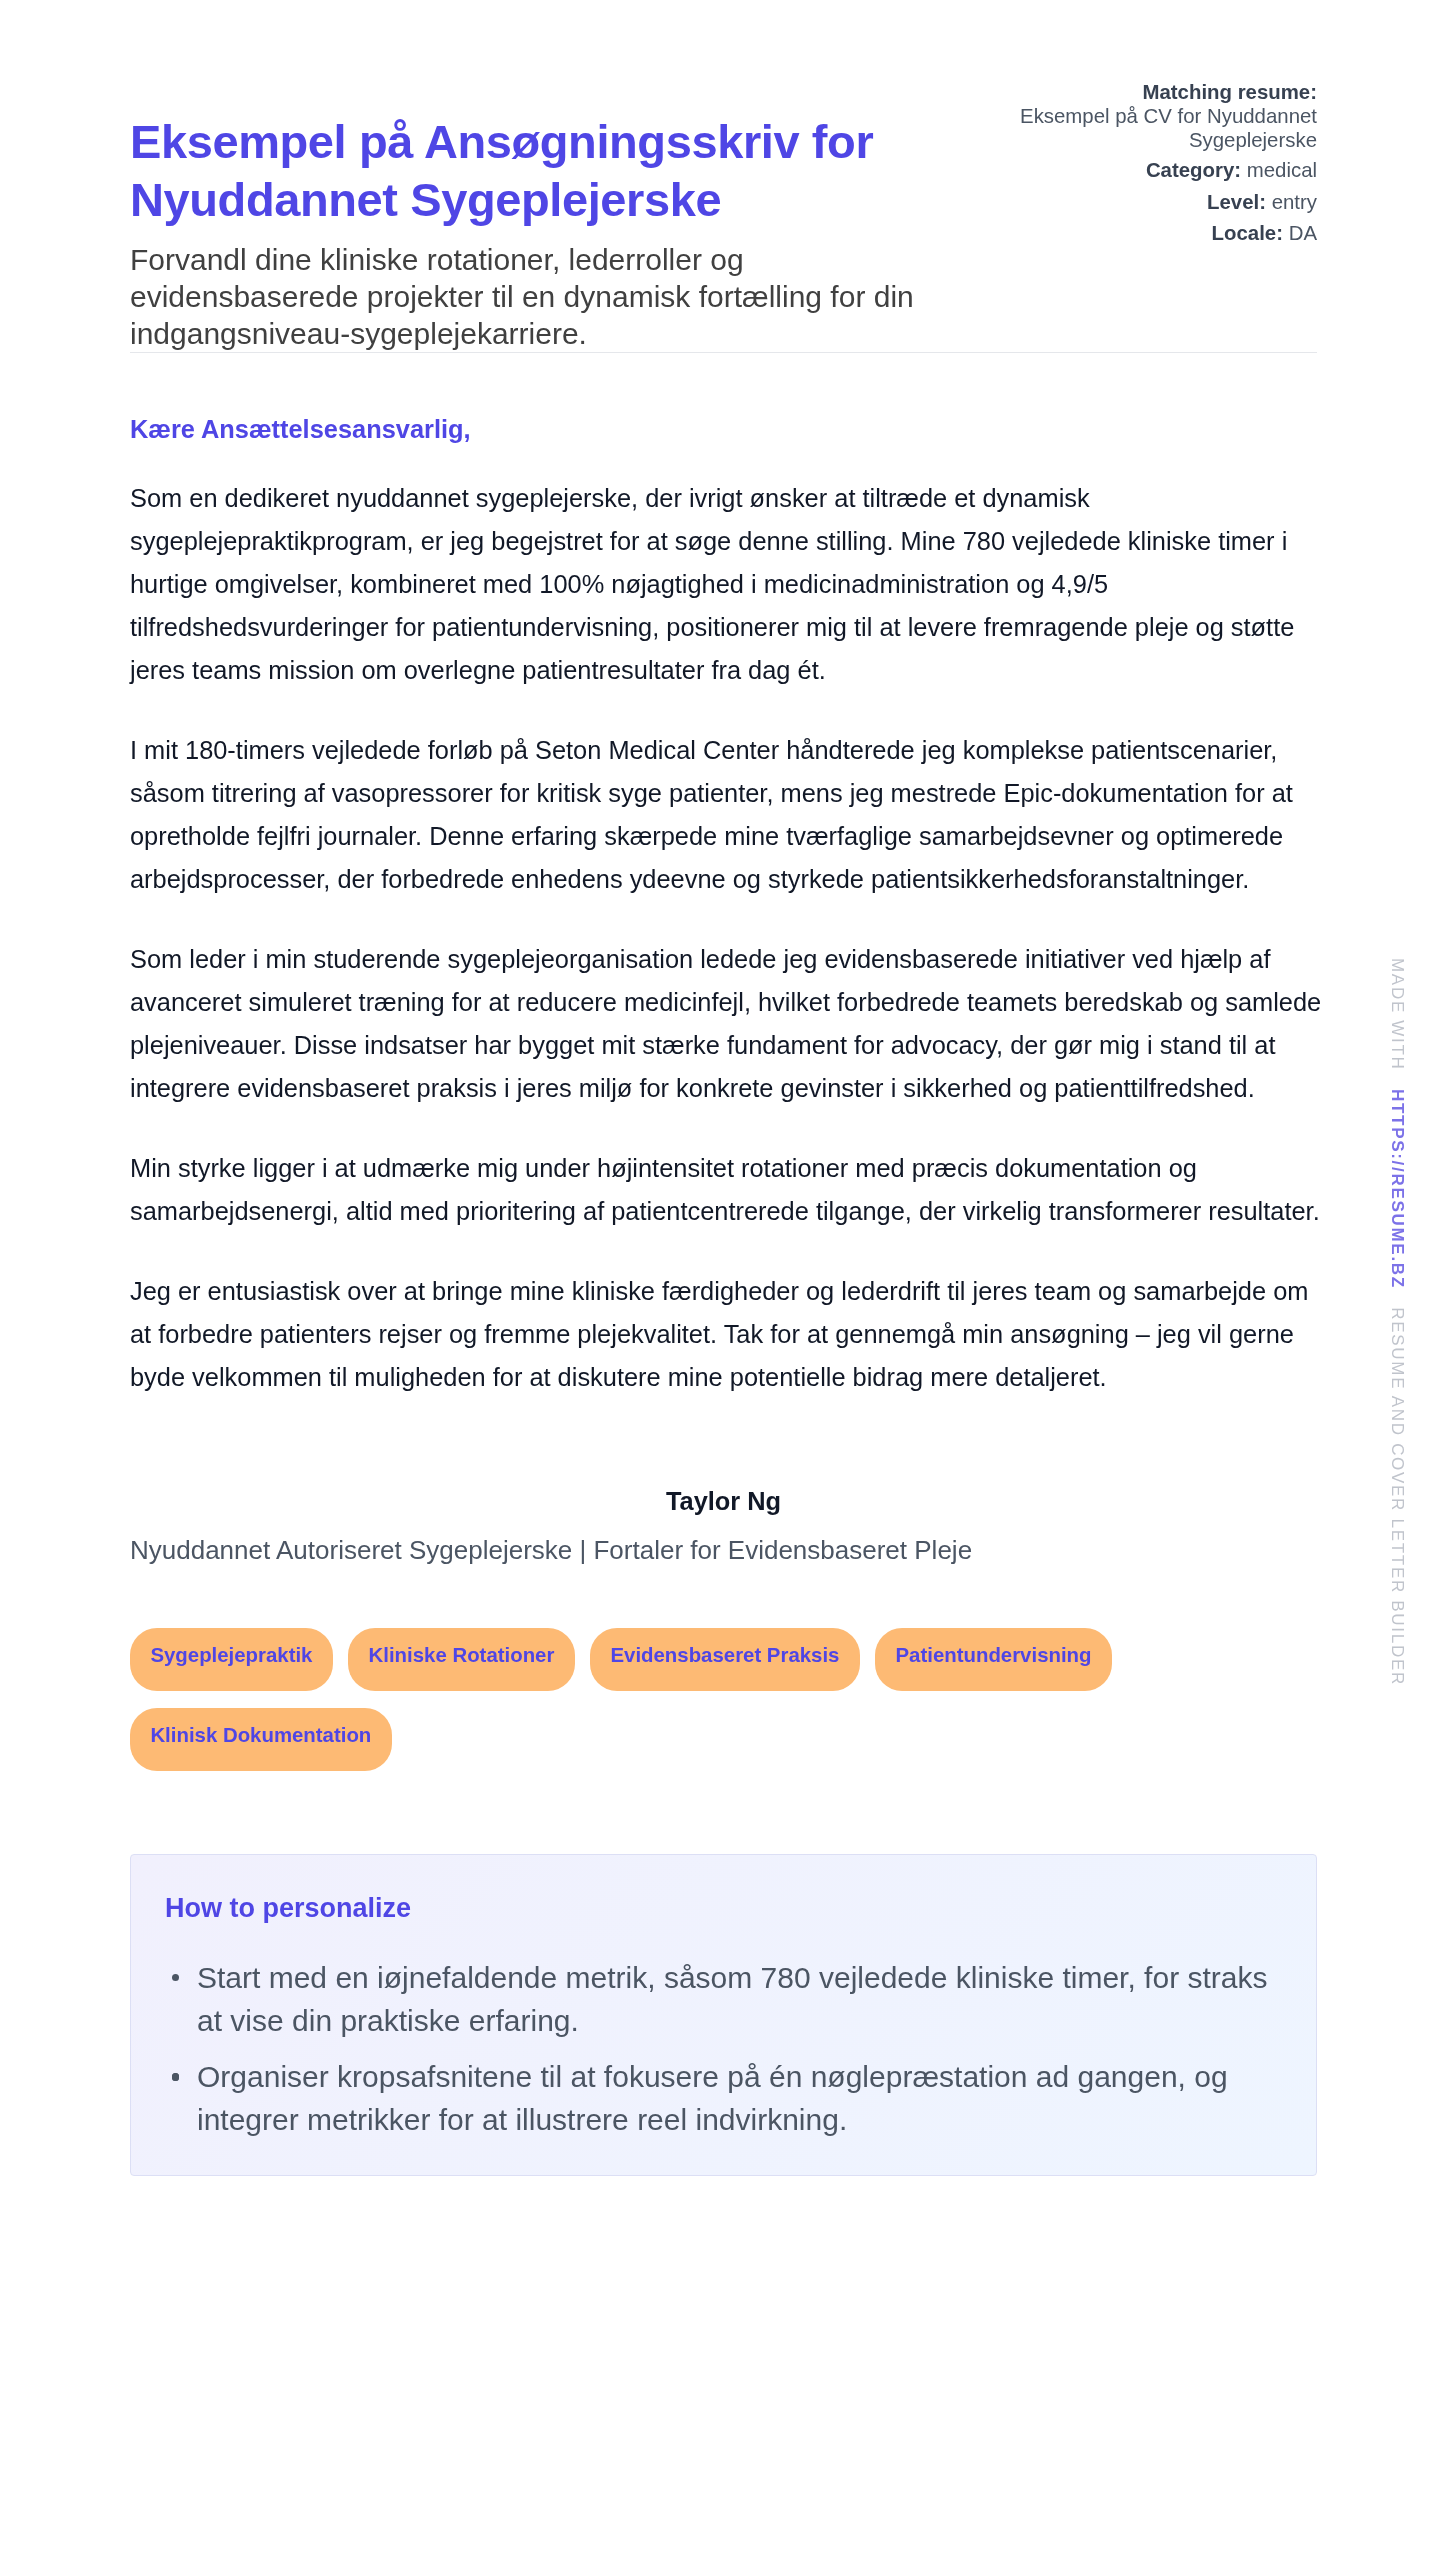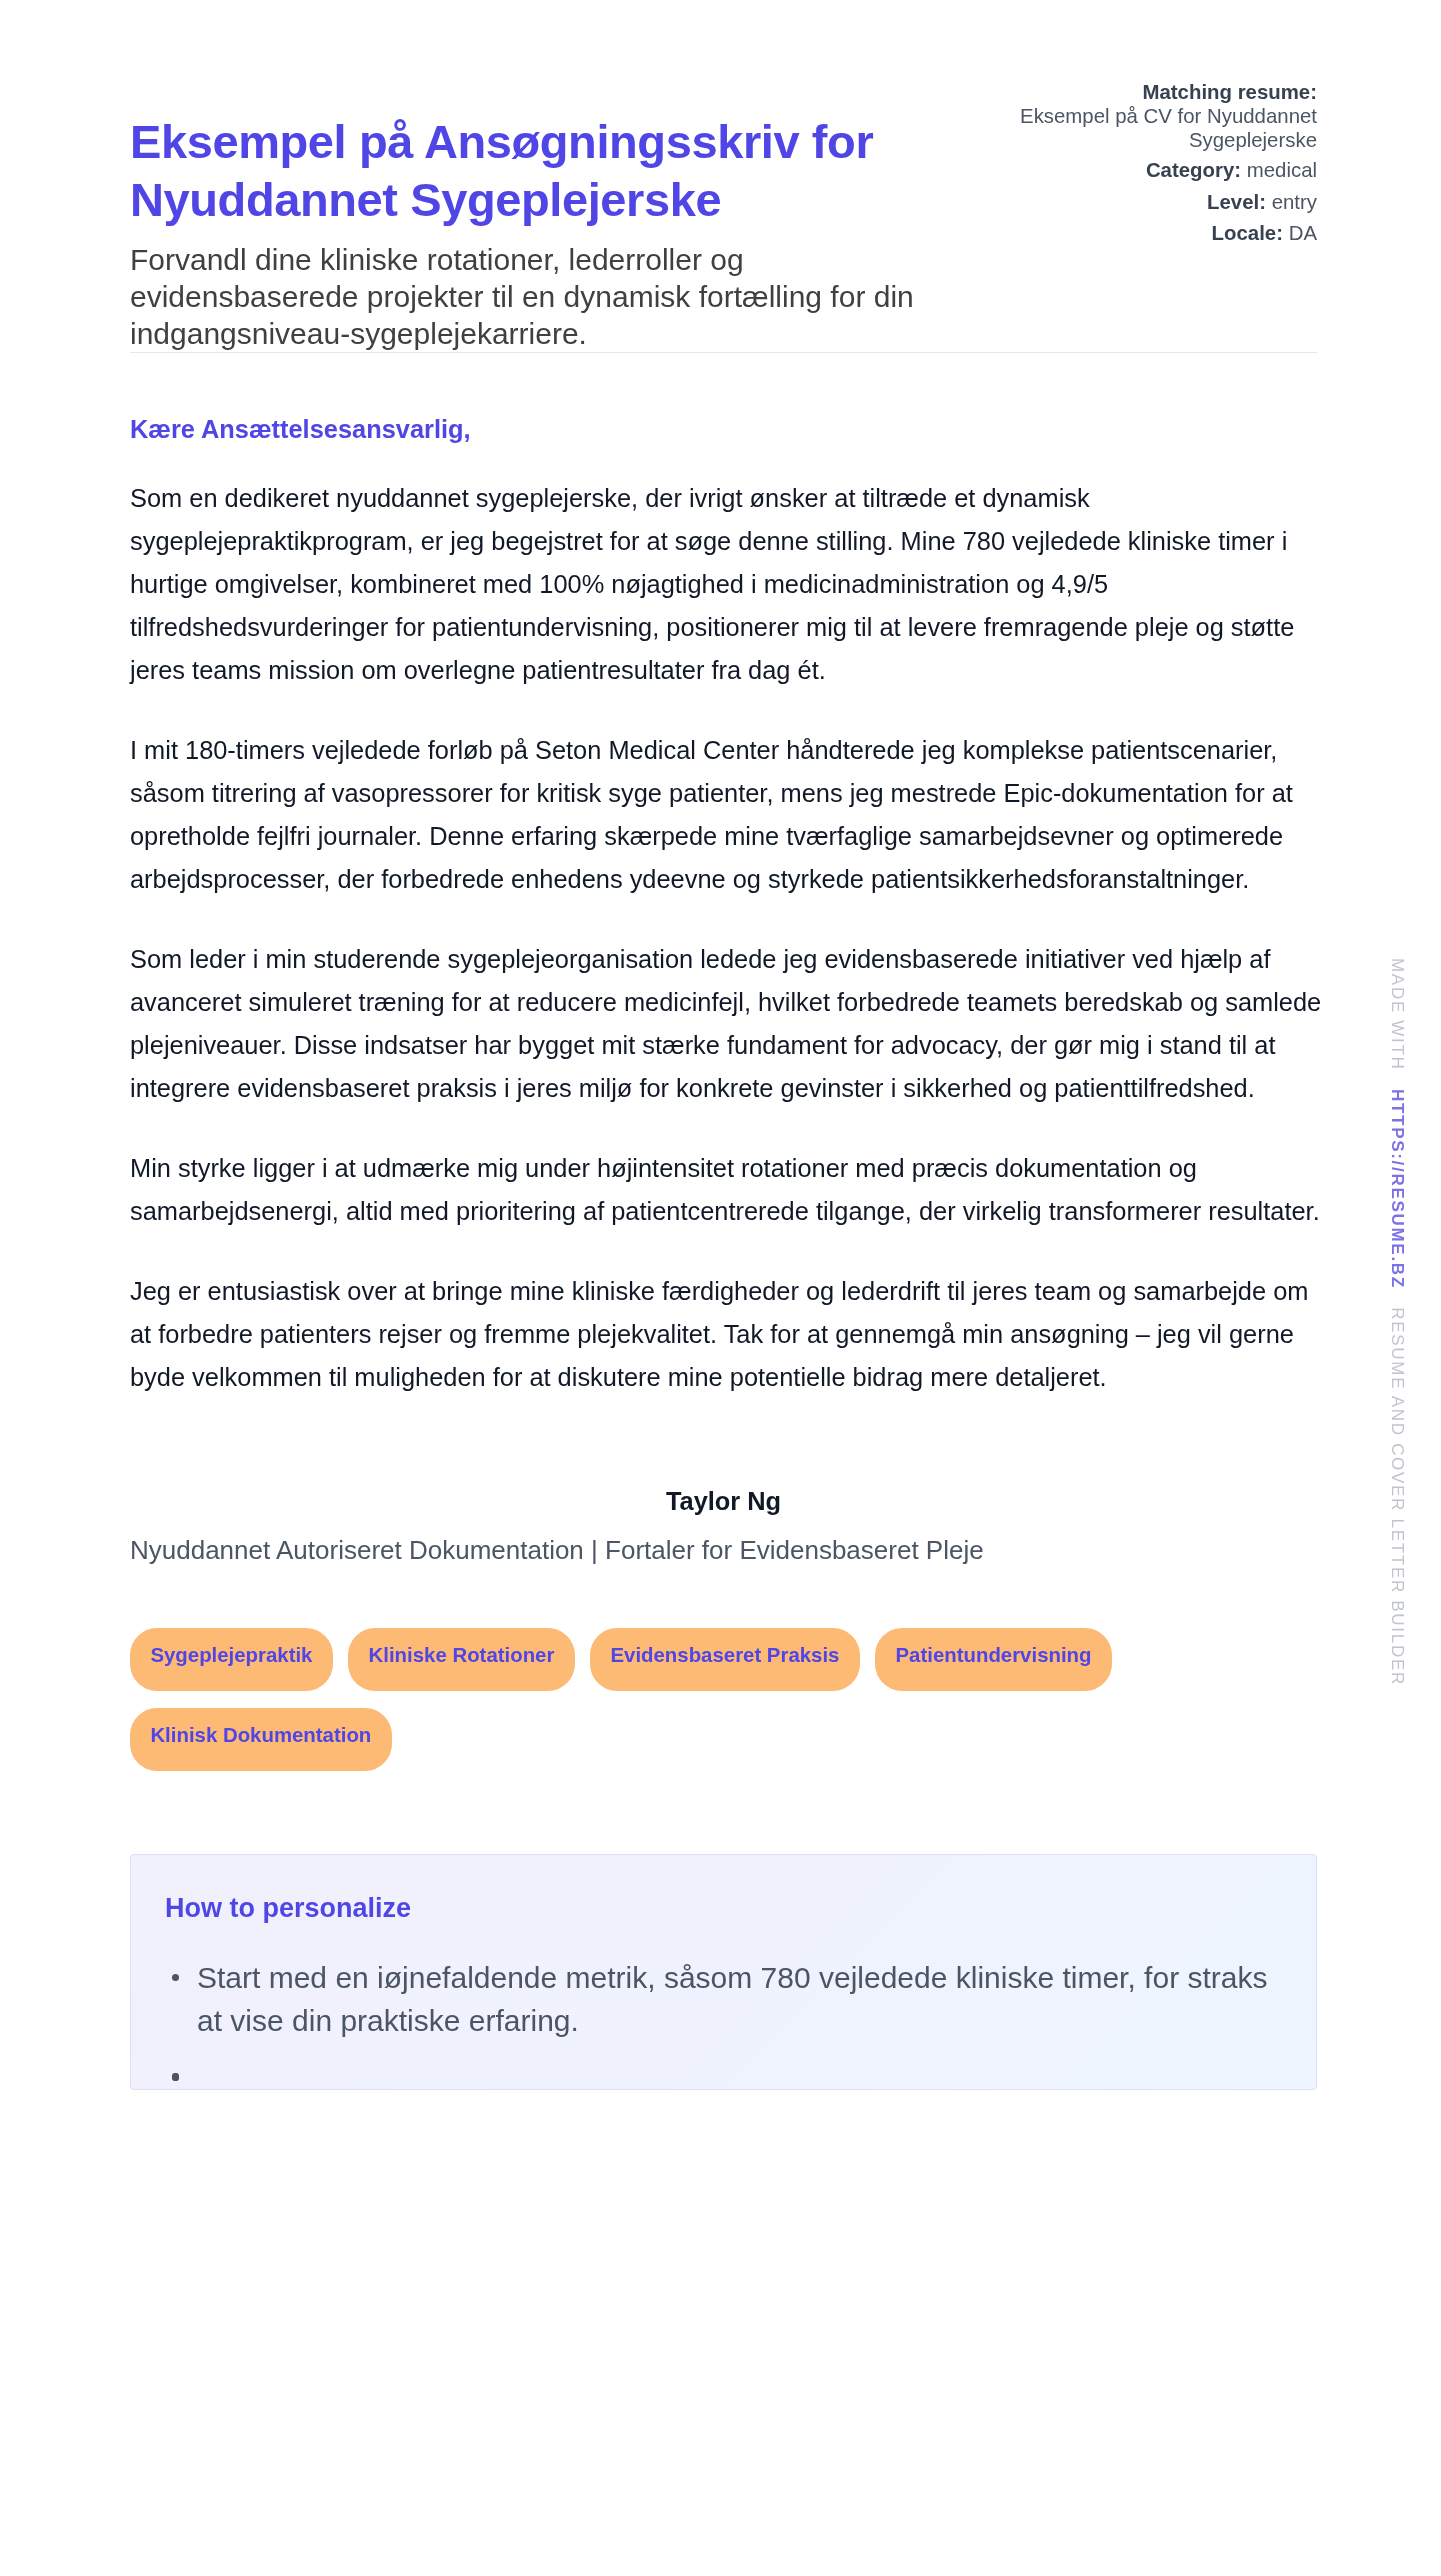--- a/index.html
+++ b/index.html
@@ -191,21 +191,21 @@
   <section>
     <p class="greeting">Kære Ansættelsesansvarlig,</p>
     <p class="para first">Som en dedikeret nyuddannet sygeplejerske, der ivrigt ønsker at tiltræde et dynamisk sygeplejepraktikprogram, er jeg begejstret for at søge denne stilling. Mine 780 vejledede kliniske timer i hurtige omgivelser, kombineret med 100% nøjagtighed i medicinadministration og 4,9/5 tilfredshedsvurderinger for patientundervisning, positionerer mig til at levere fremragende pleje og støtte jeres teams mission om overlegne patientresultater fra dag ét.</p>
     <p class="para">I mit 180-timers vejledede forløb på Seton Medical Center håndterede jeg komplekse patientscenarier, såsom titrering af vasopressorer for kritisk syge patienter, mens jeg mestrede Epic-dokumentation for at opretholde fejlfri journaler. Denne erfaring skærpede mine tværfaglige samarbejdsevner og optimerede arbejdsprocesser, der forbedrede enhedens ydeevne og styrkede patientsikkerhedsforanstaltninger.</p>
     <p class="para">Som leder i min studerende sygeplejeorganisation ledede jeg evidensbaserede initiativer ved hjælp af avanceret simuleret træning for at reducere medicinfejl, hvilket forbedrede teamets beredskab og samlede plejeniveauer. Disse indsatser har bygget mit stærke fundament for advocacy, der gør mig i stand til at integrere evidensbaseret praksis i jeres miljø for konkrete gevinster i sikkerhed og patienttilfredshed.</p>
     <p class="para">Min styrke ligger i at udmærke mig under højintensitet rotationer med præcis dokumentation og samarbejdsenergi, altid med prioritering af patientcentrerede tilgange, der virkelig transformerer resultater.</p>
     <p class="para">Jeg er entusiastisk over at bringe mine kliniske færdigheder og lederdrift til jeres team og samarbejde om at forbedre patienters rejser og fremme plejekvalitet. Tak for at gennemgå min ansøgning – jeg vil gerne byde velkommen til muligheden for at diskutere mine potentielle bidrag mere detaljeret.</p>
 
     <div class="signature">
       <p class="sig-name">Taylor Ng</p>
-      <p class="sig-title">Nyuddannet Autoriseret Dokumentation | Fortaler for Evidensbaseret Pleje</p>
+      <p class="sig-title">Nyuddannet Autoriseret Sygeplejerske | Fortaler for Evidensbaseret Pleje</p>
     </div>
   </section>
 
   <div class="tags">
     <span class="tag">Sygeplejepraktik</span>
     <span class="tag">Kliniske Rotationer</span>
     <span class="tag">Evidensbaseret Praksis</span>
     <span class="tag">Patientundervisning</span>
     <span class="tag">Klinisk Dokumentation</span>
   </div>
@@ -215,20 +215,21 @@
     <ul>
       <li>
         <span class="bullet"></span>
         <span>Start med en iøjnefaldende metrik, såsom 780 vejledede kliniske timer, for straks at vise din praktiske erfaring.</span>
       </li>
       <li>
         <span class="bullet"></span>
       </li>
       <li>
         <span class="bullet"></span>
+        <span>Organiser kropsafsnitene til at fokusere på én nøglepræstation ad gangen, og integrer metrikker for at illustrere reel indvirkning.</span>
       </li>
     </ul>
   </aside>
 </div>
 
 <div class="side-credit">
   <span>Made with</span>
   <span class="link">https://resume.bz</span>
   <span>Resume and cover letter builder</span>
 </div>

